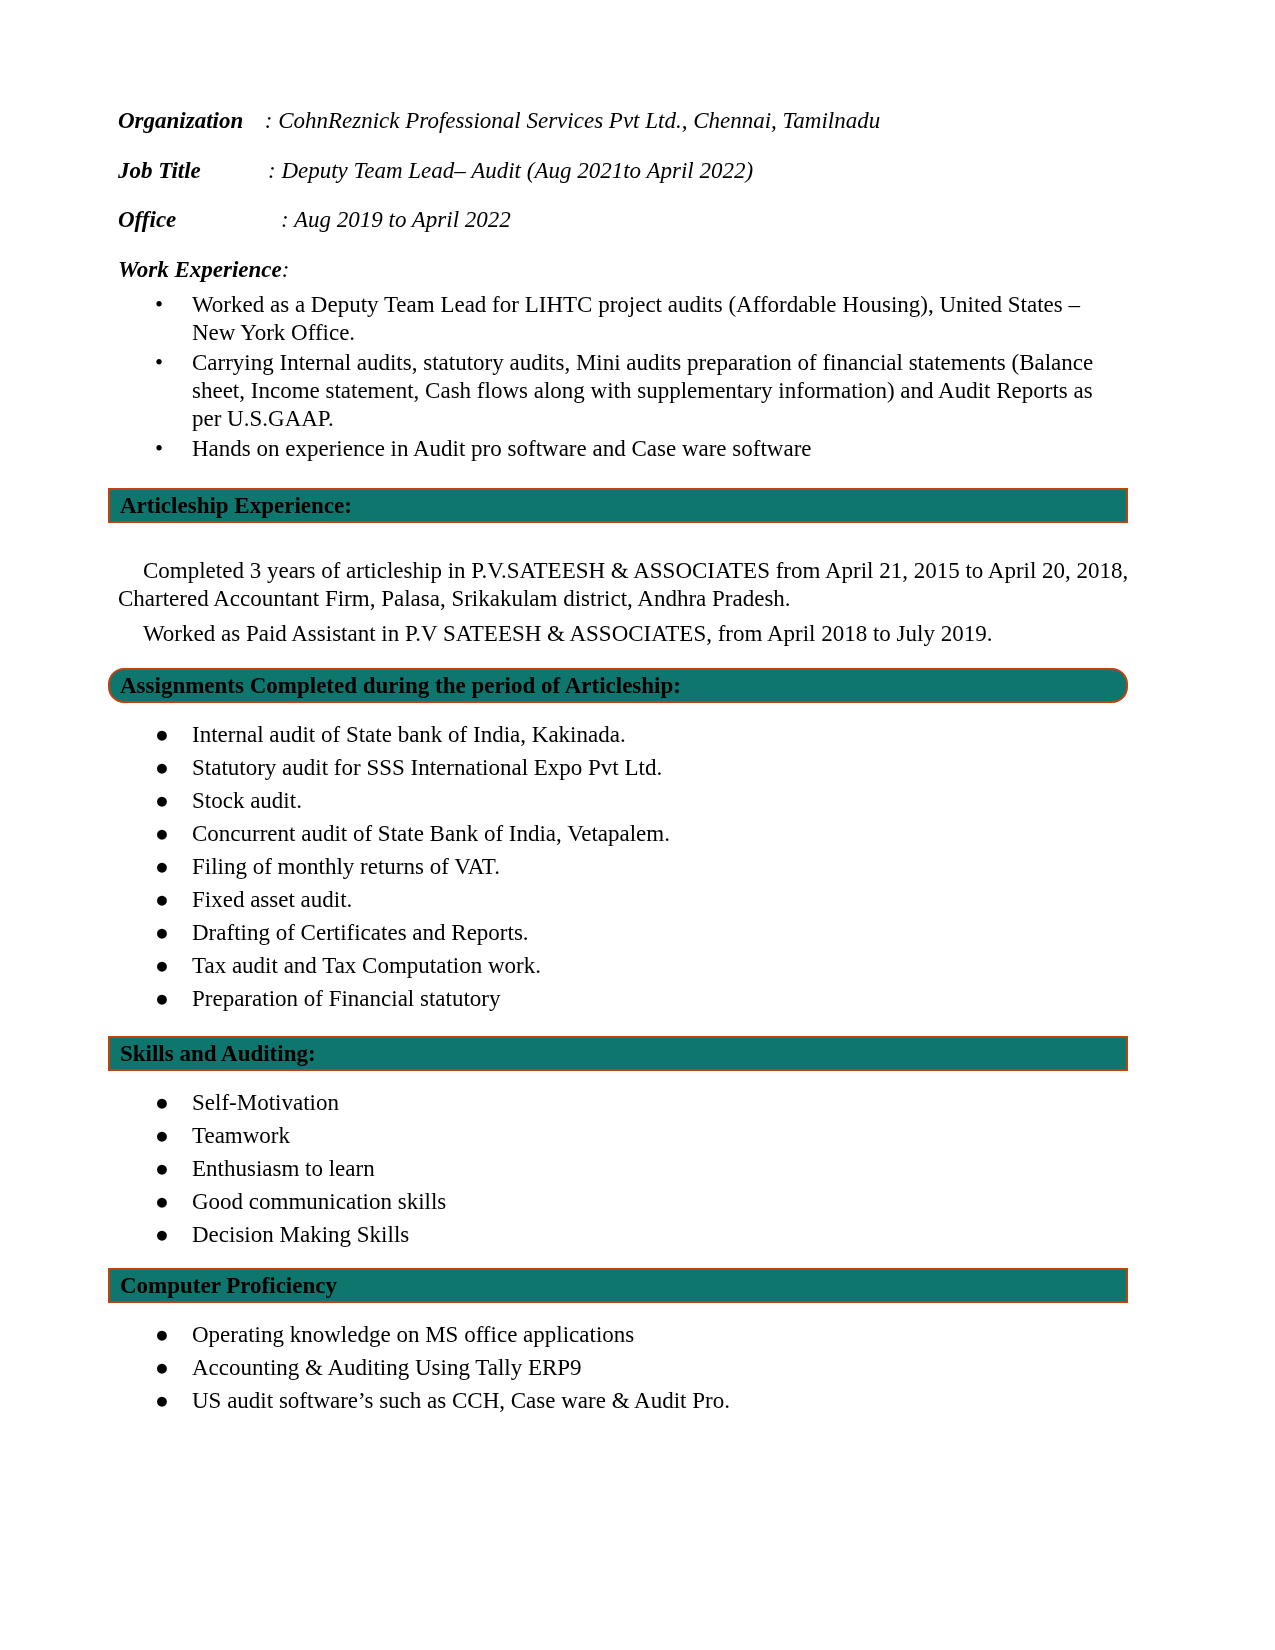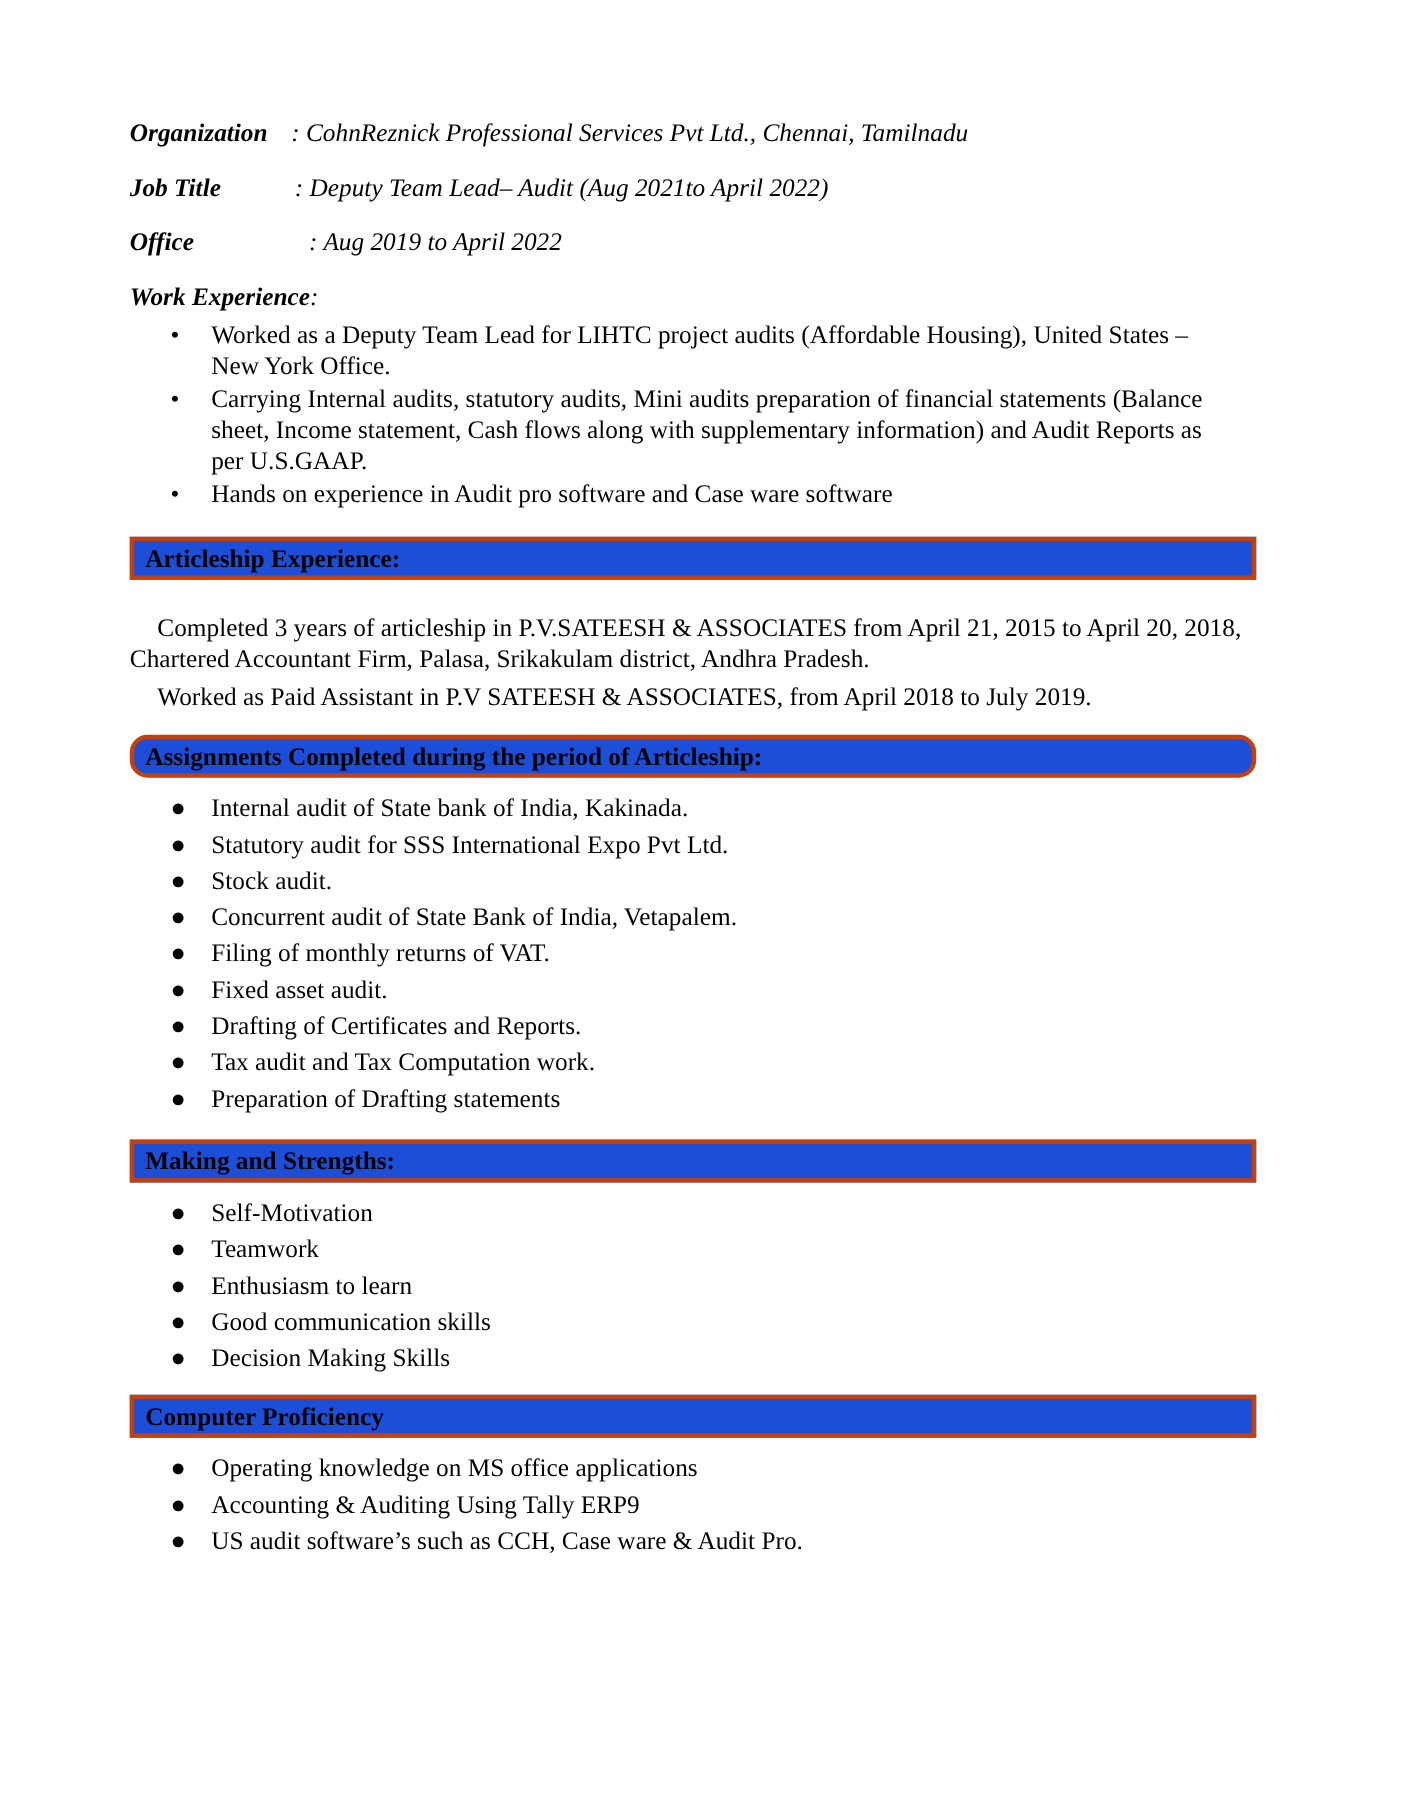--- a/index.html
+++ b/index.html
@@ -1,22 +1,22 @@
 <!DOCTYPE html>
 <html><head>
 <meta charset="utf-8">
 <style>
   html, body { margin:0; padding:0; background:#ffffff; }
   body { width:1275px; height:1650px; position:relative; overflow:hidden;
          font-family:"Liberation Serif", serif; color:#000; font-size:23px; line-height:28px; }
   .abs { position:absolute;font-style:italic; }
   .kv { left:118px; white-space:nowrap; }
   .kv .k { font-weight:bold; }
-  .sec-box { position:absolute; left:118px; width:1016px; height:31px;
-             background:#1d4ed8; border:4px solid #c2410c; box-sizing:content-box; }
+  .sec-box { position:absolute; left:108px; width:1016px; height:31px;
+             background:#0f766e; border:2px solid #c2410c; box-sizing:content-box; }
   .sec-box span { position:absolute; left:10px; top:2px; font-weight:bold; font-size:23px; line-height:28px; }
   ul.bl { position:absolute; margin:0; padding:0; list-style:none; }
   ul.bl li { position:relative; padding-left:74px; }
   ul.bl li .dot { position:absolute; left:37px; top:0; }
   .para { position:absolute; left:118px; width:1020px; }
 </style>
 </head>
 <body>
 
 <div class="abs kv" style="top:107px;">
@@ -60,25 +60,25 @@
 </div>
 <ul class="bl" style="left:118px; top:718px; width:1000px; line-height:33px;">
   <li><span class="dot">●</span><span>Internal audit of State bank of India, Kakinada.</span></li>
   <li><span class="dot">●</span><span>Statutory audit for SSS International Expo Pvt Ltd.</span></li>
   <li><span class="dot">●</span><span>Stock audit.</span></li>
   <li><span class="dot">●</span><span>Concurrent audit of State Bank of India, Vetapalem.</span></li>
   <li><span class="dot">●</span><span>Filing of monthly returns of VAT.</span></li>
   <li><span class="dot">●</span><span>Fixed asset audit.</span></li>
   <li><span class="dot">●</span><span>Drafting of Certificates and Reports.</span></li>
   <li><span class="dot">●</span><span>Tax audit and Tax Computation work.</span></li>
-  <li><span class="dot">●</span><span>Preparation of Drafting statements</span></li>
+  <li><span class="dot">●</span><span>Preparation of Financial statutory</span></li>
 </ul>
 
 <div class="sec-box" style="top:1036px;">
-  <span>Making and Strengths:</span>
+  <span>Skills and Auditing:</span>
 </div>
 <ul class="bl" style="left:118px; top:1086px; width:1000px; line-height:33px;">
   <li><span class="dot">●</span><span>Self-Motivation</span></li>
   <li><span class="dot">●</span><span>Teamwork</span></li>
   <li><span class="dot">●</span><span>Enthusiasm to learn</span></li>
   <li><span class="dot">●</span><span>Good communication skills</span></li>
   <li><span class="dot">●</span><span>Decision Making Skills</span></li>
 </ul>
 
 <div class="sec-box" style="top:1268px;">

